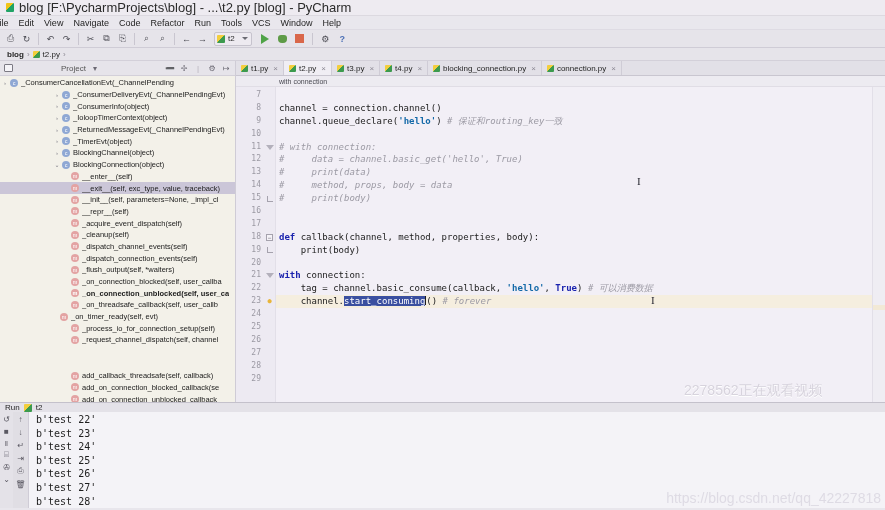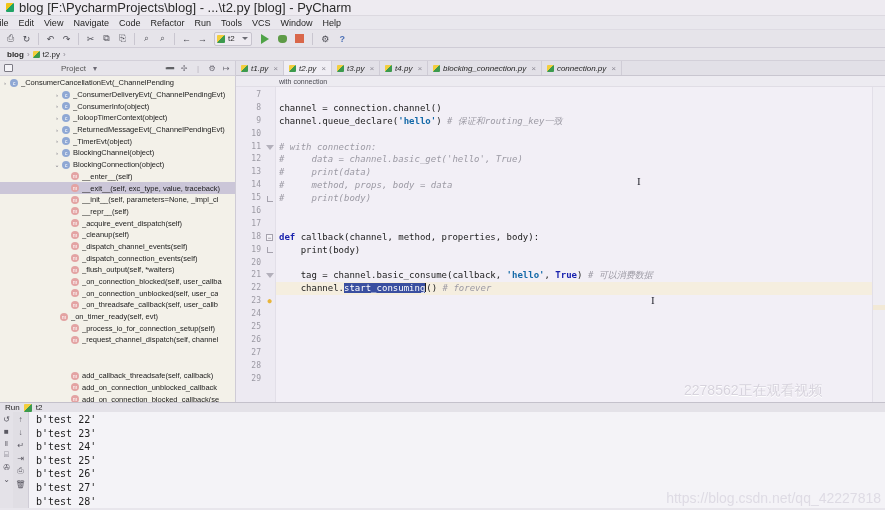--- a/index.html
+++ b/index.html
@@ -122,21 +122,20 @@
   }
   .badge.c { background: #8fa8d4; }
   .badge.m { background: #e3a3a3; }
   .tlabel { overflow: hidden; text-overflow: clip; }
 
   
   .editor { flex: 1; background: #f2eff6; position: relative; overflow: hidden; }
   .tabrow {
     height: 15px; background: #e2e0e7; display: flex; align-items: stretch;
     border-bottom: 1px solid #c9c6d0;
-    font-style: italic;
   }
   .etab {
     display: flex; align-items: center; gap: 3px;
     padding: 0 5px; font-size: 8px; color: #1f1f1f;
     border-right: 1px solid #cfccd6; white-space: nowrap;
     background: #e2e0e7;
   }
   .etab.active { background: #f0eef4; }
   .etab .x { color: #8b8893; font-size: 8px; margin-left: 2px; }
   .etab .pyico {
@@ -406,21 +405,21 @@
           <div class="tnode" style="padding-left: 61px;">
             <span class="tw"></span>
             <span class="badge m">m</span>
             <span class="tlabel">_flush_output(self, *waiters)</span>
           </div>
           <div class="tnode" style="padding-left: 61px;">
             <span class="tw"></span>
             <span class="badge m">m</span>
             <span class="tlabel">_on_connection_blocked(self, user_callba</span>
           </div>
-          <div class="tnode" style="padding-left: 61px;">
+          <div class="tnode" style="padding-left: 61px; font-weight: bold;">
             <span class="tw"></span>
             <span class="badge m">m</span>
             <span class="tlabel">_on_connection_unblocked(self, user_ca</span>
           </div>
           <div class="tnode" style="padding-left: 61px;">
             <span class="tw"></span>
             <span class="badge m">m</span>
             <span class="tlabel">_on_threadsafe_callback(self, user_callb</span>
           </div>
           <div class="tnode" style="padding-left: 50px;">
@@ -439,26 +438,26 @@
             <span class="tlabel">_request_channel_dispatch(self, channel</span>
           </div>
           <div class="tnode" style="padding-left: 61px; margin-top: 24px;">
             <span class="tw"></span>
             <span class="badge m">m</span>
             <span class="tlabel">add_callback_threadsafe(self, callback)</span>
           </div>
           <div class="tnode" style="padding-left: 61px;">
             <span class="tw"></span>
             <span class="badge m">m</span>
+            <span class="tlabel">add_on_connection_blocked_callback(se</span>
+          </div>
+          <div class="tnode" style="padding-left: 61px;">
+            <span class="tw"></span>
+            <span class="badge m">m</span>
             <span class="tlabel">add_on_connection_unblocked_callback</span>
-          </div>
-          <div class="tnode" style="padding-left: 61px;">
-            <span class="tw"></span>
-            <span class="badge m">m</span>
-            <span class="tlabel">add_on_connection_blocked_callback(se</span>
           </div>
           <div class="tnode" style="padding-left: 61px;">
             <span class="tw"></span>
             <span class="badge m">m</span>
             <span class="tlabel">add_timeout(self, deadline, callback_me</span>
           </div>
         </div>
     </div>
 
     <div class="editor">
@@ -568,20 +567,21 @@
             <div class="cline"><span class="cmt"># with connection:</span></div>
             <div class="cline"><span class="cmt">#     data = channel.basic_get('hello', True)</span></div>
             <div class="cline"><span class="cmt">#     print(data)</span></div>
             <div class="cline"><span class="cmt">#     method, props, body = data</span></div>
             <div class="cline"><span class="cmt">#     print(body)</span></div>
             <div class="cline"></div>
             <div class="cline"></div>
             <div class="cline"><span class="kw">def</span> callback(channel, method, properties, body):</div>
             <div class="cline">    print(body)</div>
             <div class="cline"></div>
+            <div class="cline"><span class="kw">with</span> connection:</div>
             <div class="cline">    tag = channel.basic_consume(callback, <span class="str">'hello'</span>, <span class="kw">True</span>) <span class="cmt"># 可以消费数据</span></div>
             <div class="cline hl">    channel.<span class="sel-tok">start_consuming</span><span class="caret-bar"></span>() <span class="cmt"># forever</span></div>
             <div class="cline"></div>
             <div class="cline"></div>
             <div class="cline"></div>
             <div class="cline"></div>
             <div class="cline"></div>
             <div class="cline"></div>
           </div>
         <div class="scroll-right">

